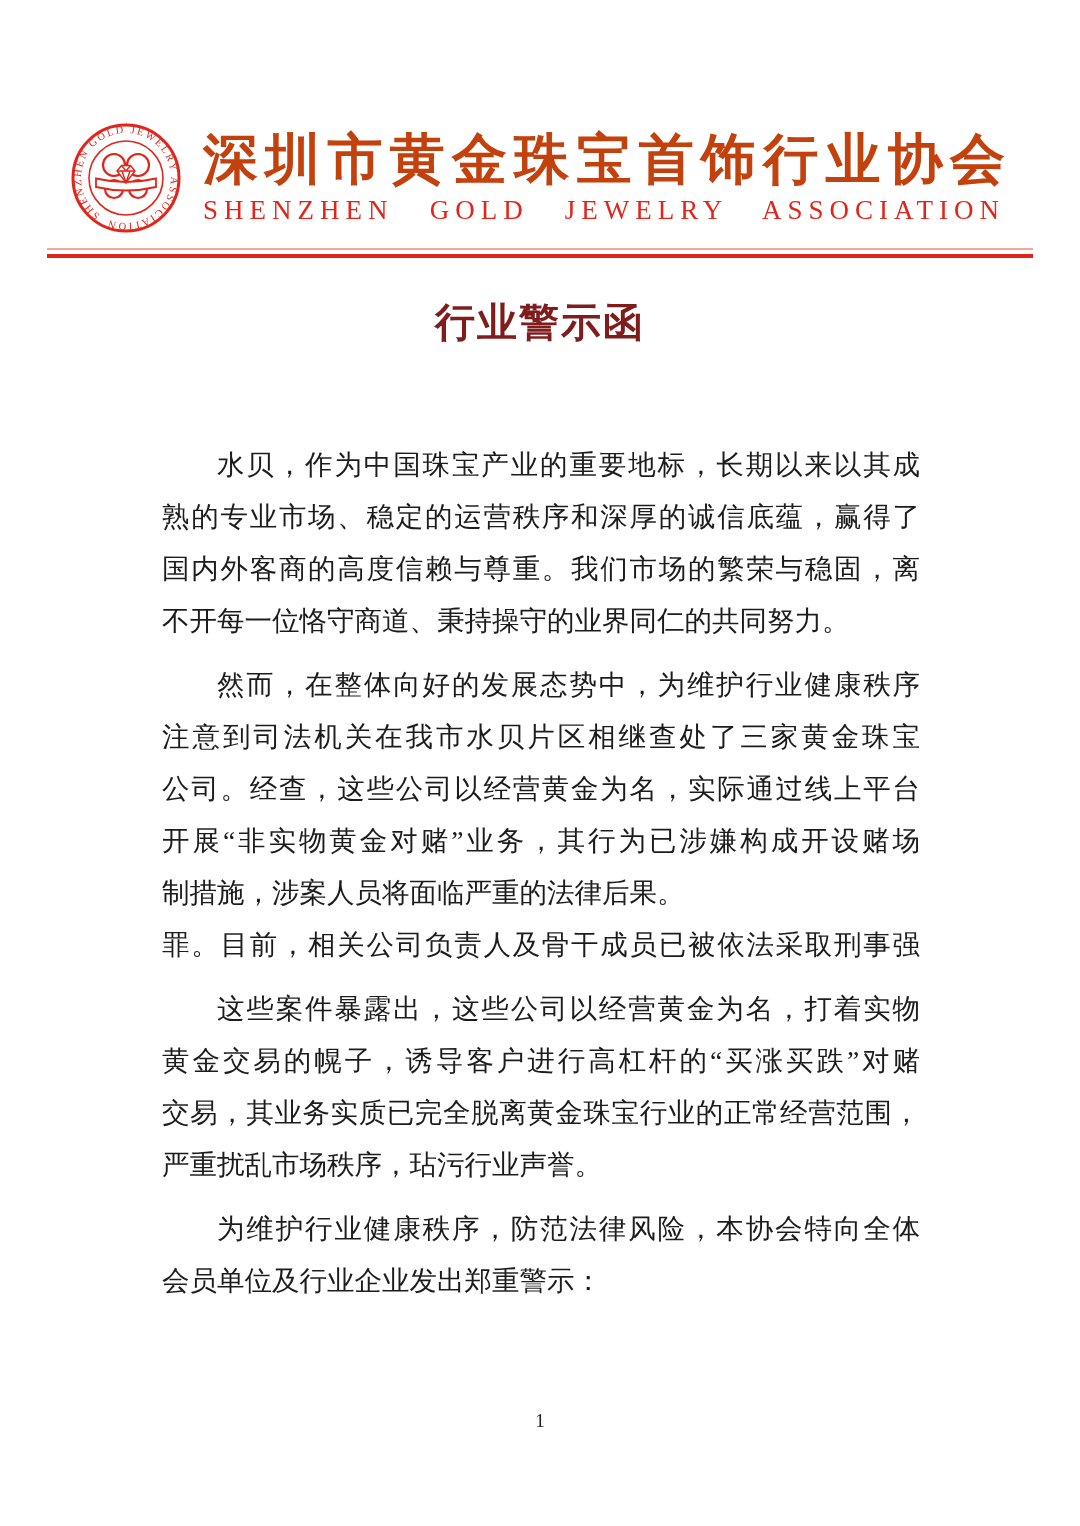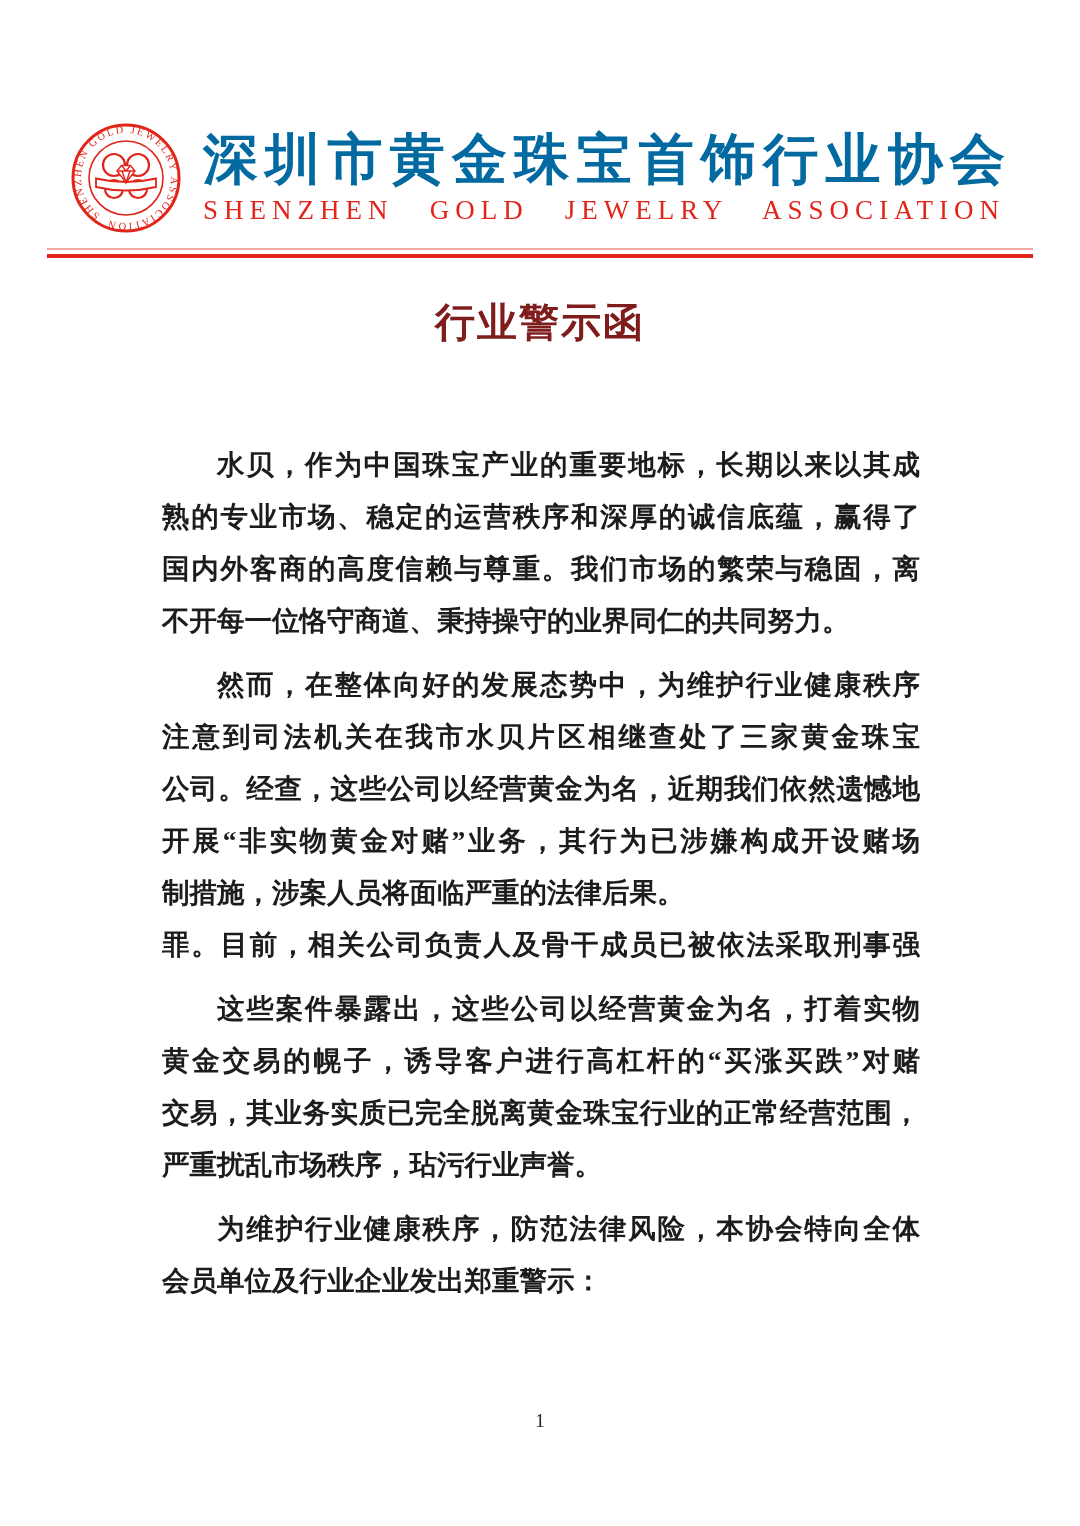--- a/index.html
+++ b/index.html
@@ -25,21 +25,21 @@
     position: absolute;
     left: 203px;
     top: 126px;
     width: 802px;
   }
   .org-cn {
     font-family: "Liberation Sans", sans-serif;
     font-weight: 900;
     font-size: 55px;
     line-height: 66px;
-    color: #0369a1;
+    color: #c2410c;
     text-align: justify;
     text-align-last: justify;
     white-space: nowrap;
     letter-spacing: 0;
   }
   .org-en {
     margin-top: 3px;
     font-family: "Liberation Serif", serif;
     font-size: 27px;
     line-height: 31px;
@@ -72,21 +72,21 @@
     position: absolute;
     left: 162px;
     top: 427px;
     width: 758px;
     font-size: 27.5px;
     line-height: 52px;
     color: #1c1c1c;
     font-family: "Liberation Serif", serif;
   }
   .salutation { font-weight: 700; }
-  .para { margin-top: 12px; font-weight: bold; }
+  .para { margin-top: 12px; }
   .line {
     text-align: justify;
     text-align-last: justify;
   }
   .line.end { text-align-last: left; }
   .line.indent { text-indent: 55px; }
 
   
   .page-num {
     position: absolute;
@@ -144,21 +144,21 @@
     <div class="para">
       <div class="line indent">水贝，作为中国珠宝产业的重要地标，长期以来以其成</div>
       <div class="line">熟的专业市场、稳定的运营秩序和深厚的诚信底蕴，赢得了</div>
       <div class="line">国内外客商的高度信赖与尊重。我们市场的繁荣与稳固，离</div>
       <div class="line end">不开每一位恪守商道、秉持操守的业界同仁的共同努力。</div>
     </div>
 
     <div class="para">
       <div class="line indent">然而，在整体向好的发展态势中，为维护行业健康秩序</div>
       <div class="line">注意到司法机关在我市水贝片区相继查处了三家黄金珠宝</div>
-      <div class="line">公司。经查，这些公司以经营黄金为名，近期我们依然遗憾地</div>
+      <div class="line">公司。经查，这些公司以经营黄金为名，实际通过线上平台</div>
       <div class="line">开展“非实物黄金对赌”业务，其行为已涉嫌构成开设赌场</div>
       <div class="line end">制措施，涉案人员将面临严重的法律后果。</div>
       <div class="line">罪。目前，相关公司负责人及骨干成员已被依法采取刑事强</div>
     </div>
 
     <div class="para">
       <div class="line indent">这些案件暴露出，这些公司以经营黄金为名，打着实物</div>
       <div class="line">黄金交易的幌子，诱导客户进行高杠杆的“买涨买跌”对赌</div>
       <div class="line">交易，其业务实质已完全脱离黄金珠宝行业的正常经营范围，</div>
       <div class="line end">严重扰乱市场秩序，玷污行业声誉。</div>

